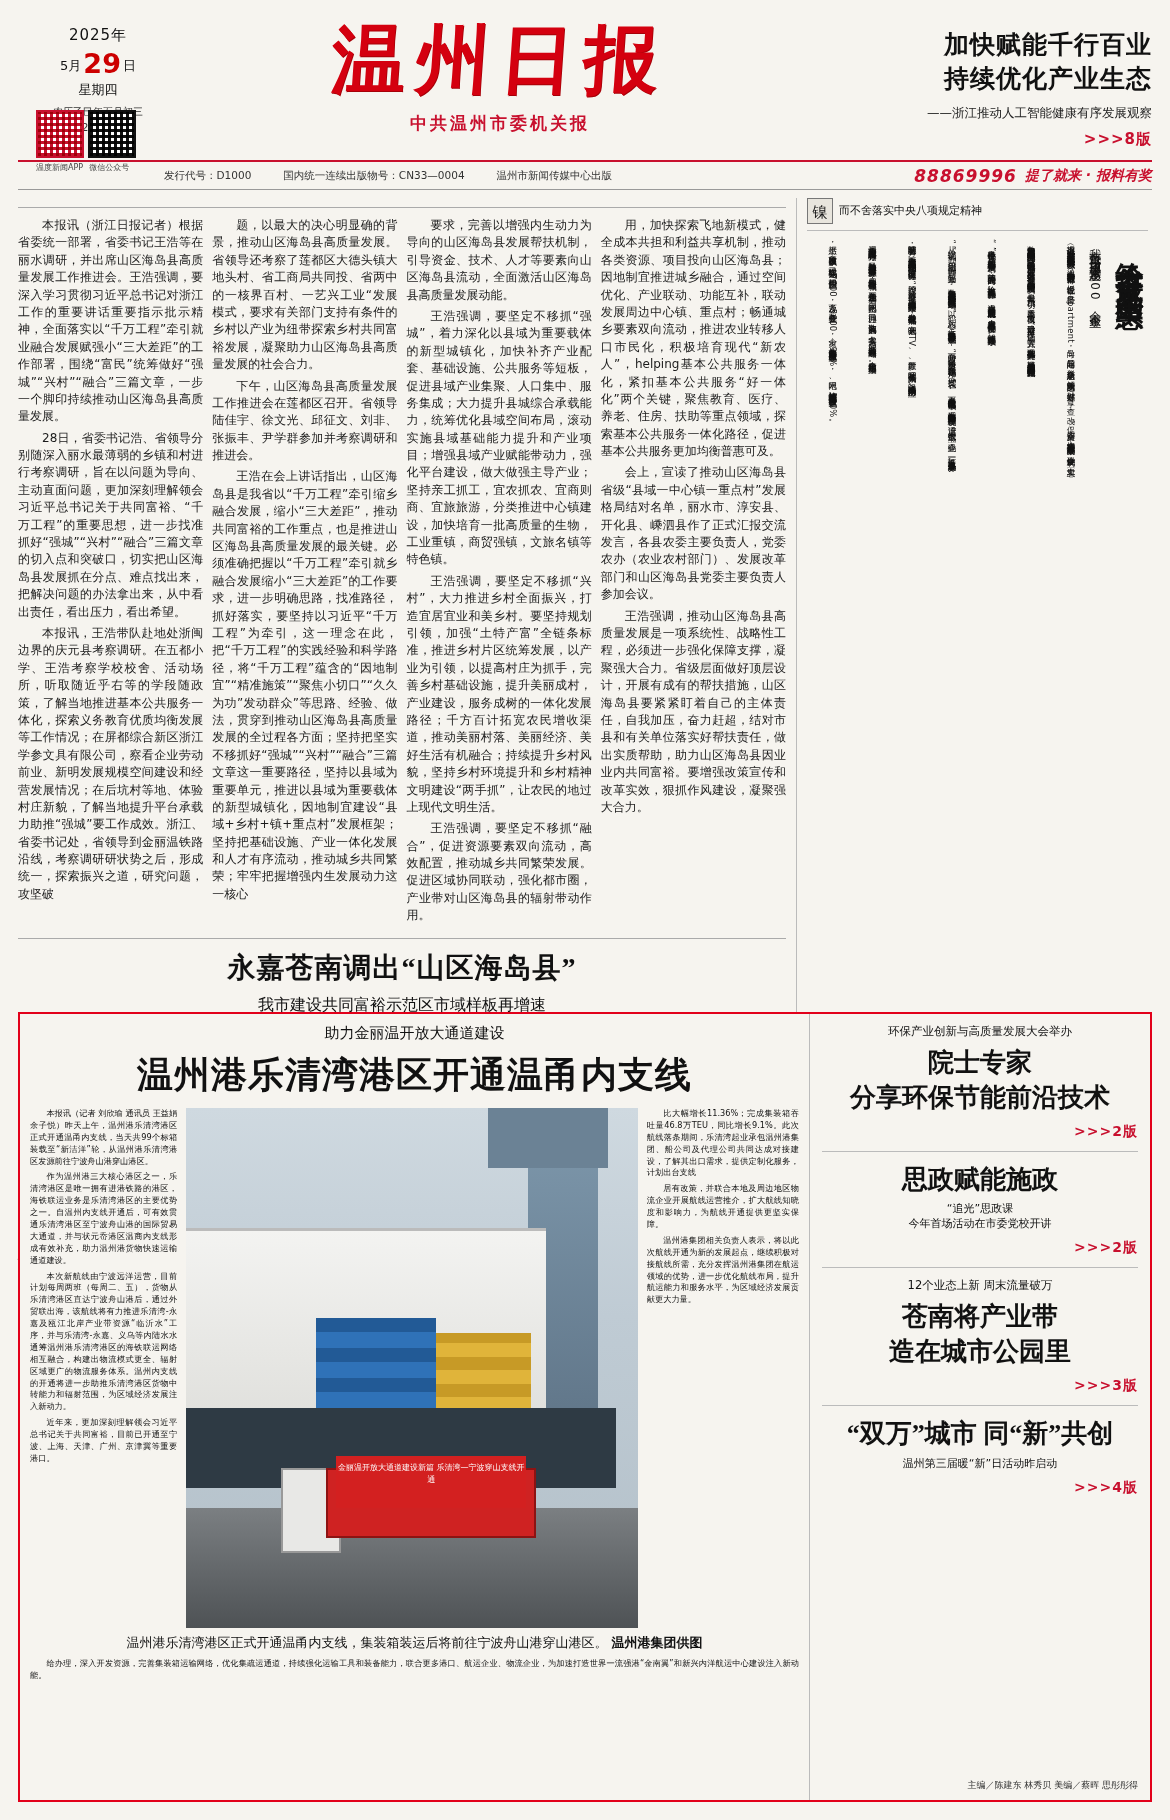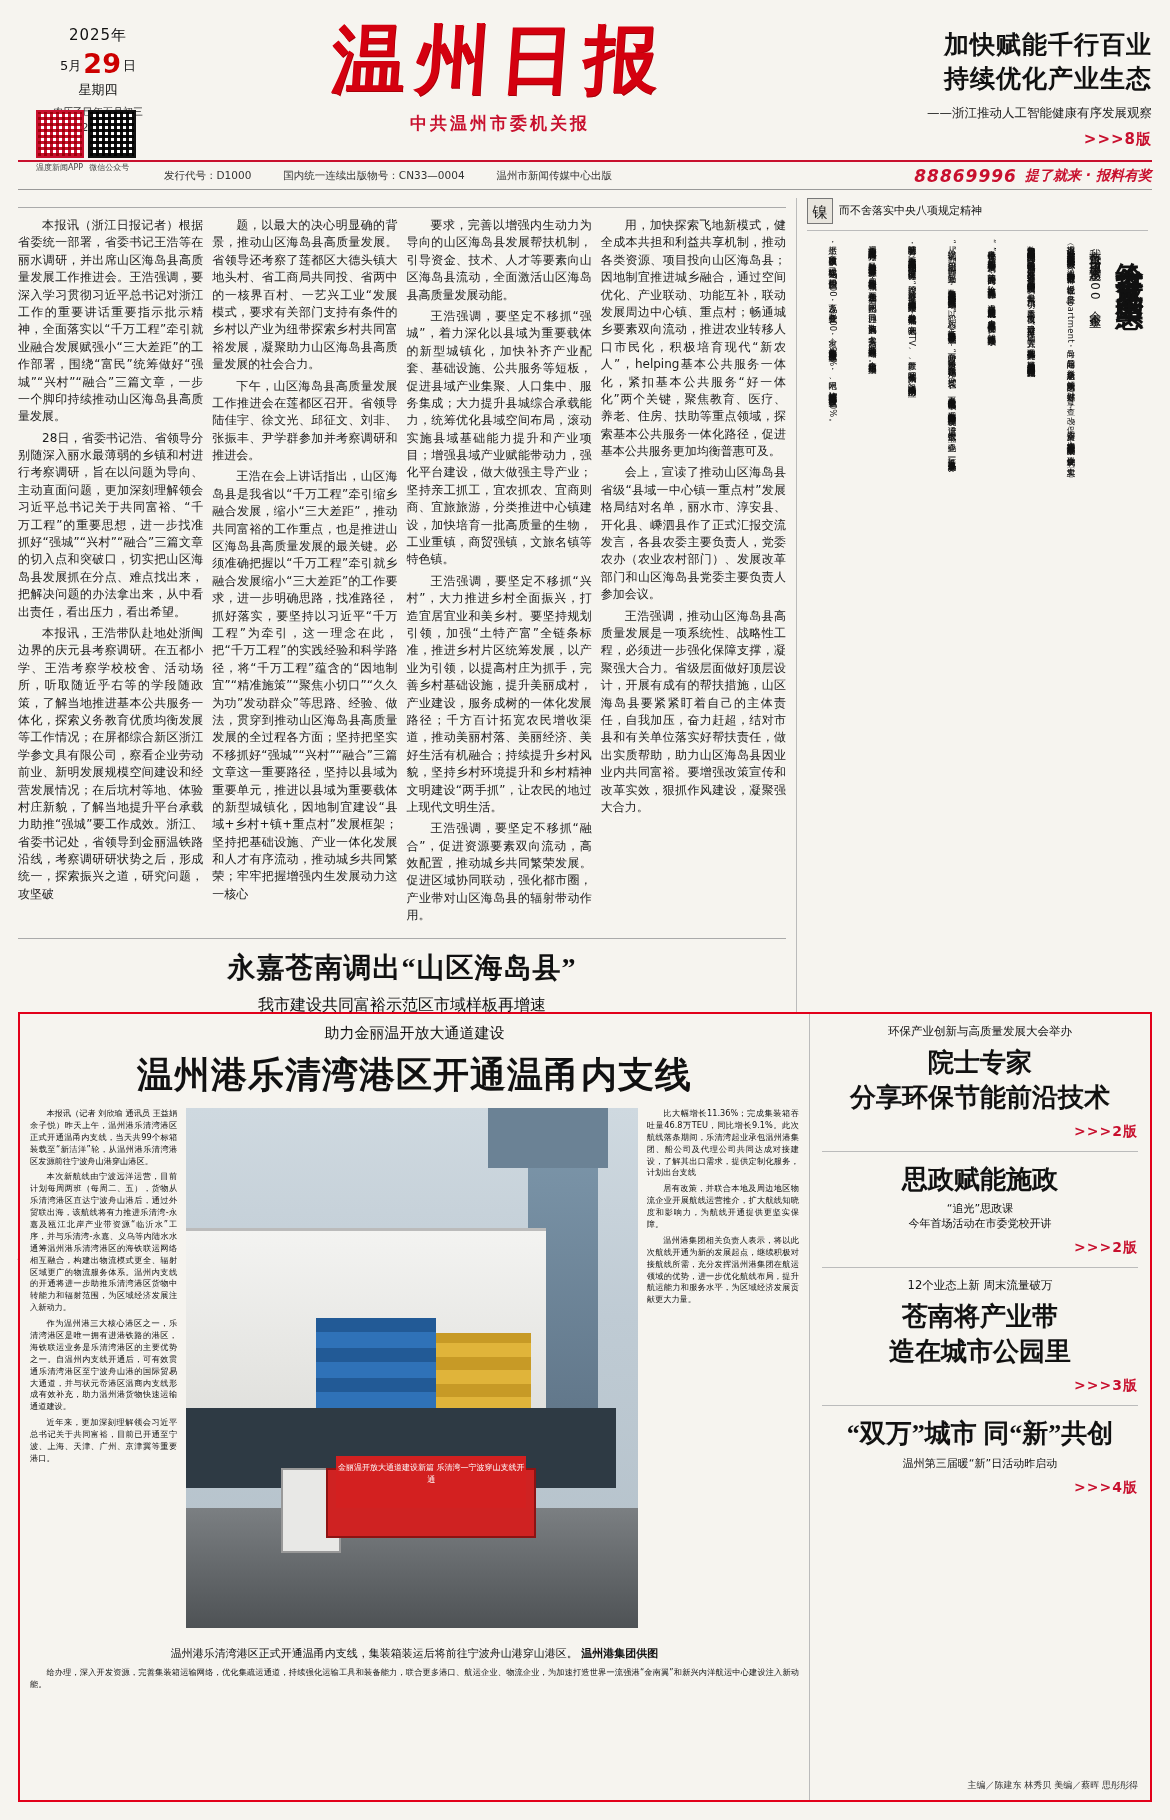--- a/index.html
+++ b/index.html
@@ -100,21 +100,21 @@
   .photo .ship { position:absolute; left:0; top:120px; width:360px; height:250px; background:linear-gradient(#f3f3f1,#dadad6); border-top:3px solid #bbb; }
   .photo .hull { position:absolute; left:0; top:300px; width:430px; height:80px; background:#2e3a44; }
   .photo .tower { position:absolute; right:40px; top:20px; width:70px; height:330px; background:linear-gradient(#7d97ab,#5d7285); }
   .photo .crane { position:absolute; right:30px; top:0; width:120px; height:60px; background:#6b8295; }
   .photo .ground { position:absolute; left:0; bottom:0; width:100%; height:120px; background:linear-gradient(#7b7f82,#4e5255); }
   .photo .truck { position:absolute; left:140px; bottom:90px; width:210px; height:70px; background:#cf2222; border:2px solid #8d1313;}
   .photo .truckcab { position:absolute; left:95px; bottom:75px; width:60px; height:85px; background:#e8e8e6; border:2px solid #999;}
   .photo .banner { position:absolute; left:150px; bottom:120px; width:190px; height:52px; background:#d32020; color:#fff; font-size:8px; text-align:center; padding-top:6px; line-height:1.5;}
   .photo .stack { position:absolute; left:130px; top:210px; width:120px; height:90px; background:repeating-linear-gradient(0deg,#2f72b8 0 16px,#225a96 16px 30px);}
   .photo .stack2 { position:absolute; left:250px; top:225px; width:95px; height:78px; background:repeating-linear-gradient(0deg,#e0b43a 0 14px,#c79a26 14px 27px);}
-  .bl .cap { font-size:11px; text-align:center; margin-top:18px; }
+  .bl .cap { font-size:13px; text-align:center; margin-top:6px; }
   .bl .cap b { font-weight:bold; }
   .bl .botrow { display:flex; gap:9px; margin-top:6px; }
   .bl .botrow .c { flex:1; font-size:8.2px; line-height:1.45; text-align:justify; }
   .bl .botrow .c p { margin:0 0 4px; text-indent:2em; }
 
   .br .ev { text-align:center; font-size:11.5px; margin-bottom:6px; }
   .br .bighl { text-align:center; font-family:Liberation Serif, serif; font-size:26px; font-weight:bold; line-height:1.35; }
   .br .pgref { text-align:right; font-size:14px; font-weight:bold; color:#c8102e; margin:8px 0 10px; letter-spacing:1px;}
   .br .hr { border-top:1px solid #bbb; margin:10px 0; }
   .br .small { text-align:center; font-size:11px; margin:4px 0;}
@@ -246,22 +246,22 @@
 
   <div class="bottom">
 
     <div class="bl">
       <div class="kick">助力金丽温开放大通道建设</div>
       <div class="bh">温州港乐清湾港区开通温甬内支线</div>
 
       <div class="body">
         <div class="txtcol">
           <p>本报讯（记者 刘欣瑜 通讯员 王益娟 余子悦）昨天上午，温州港乐清湾港区正式开通温甬内支线，当天共99个标箱装载至“新洁洋”轮，从温州港乐清湾港区发源前往宁波舟山港穿山港区。</p>
+          <p>作为温州港三大核心港区之一，乐清湾港区是唯一拥有进港铁路的港区，海铁联运业务是乐清湾港区的主要优势之一。自温州内支线开通后，可有效贯通乐清湾港区至宁波舟山港的国际贸易大通道，并与状元岙港区温商内支线形成有效补充，助力温州港货物快速运输通道建设。</p>
           <p>本次新航线由宁波远洋运营，目前计划每周两班（每周二、五），货物从乐清湾港区直达宁波舟山港后，通过外贸联出海，该航线将有力推进乐清湾-永嘉及瓯江北岸产业带资源“临沂水”工序，并与乐清湾-永嘉、义乌等内陆水水通筹温州港乐清湾港区的海铁联运网络相互融合，构建出物流模式更全、辐射区域更广的物流服务体系。温州内支线的开通将进一步助推乐清湾港区货物中转能力和辐射范围，为区域经济发展注入新动力。</p>
-          <p>作为温州港三大核心港区之一，乐清湾港区是唯一拥有进港铁路的港区，海铁联运业务是乐清湾港区的主要优势之一。自温州内支线开通后，可有效贯通乐清湾港区至宁波舟山港的国际贸易大通道，并与状元岙港区温商内支线形成有效补充，助力温州港货物快速运输通道建设。</p>
           <p>近年来，更加深刻理解领会习近平总书记关于共同富裕，目前已开通至宁波、上海、天津、广州、京津冀等重要港口。</p>
         </div>
 
         <div class="photo">
           <div class="sky"></div>
           <div class="tower"></div>
           <div class="crane"></div>
           <div class="ship"></div>
           <div class="stack"></div>
           <div class="stack2"></div>

